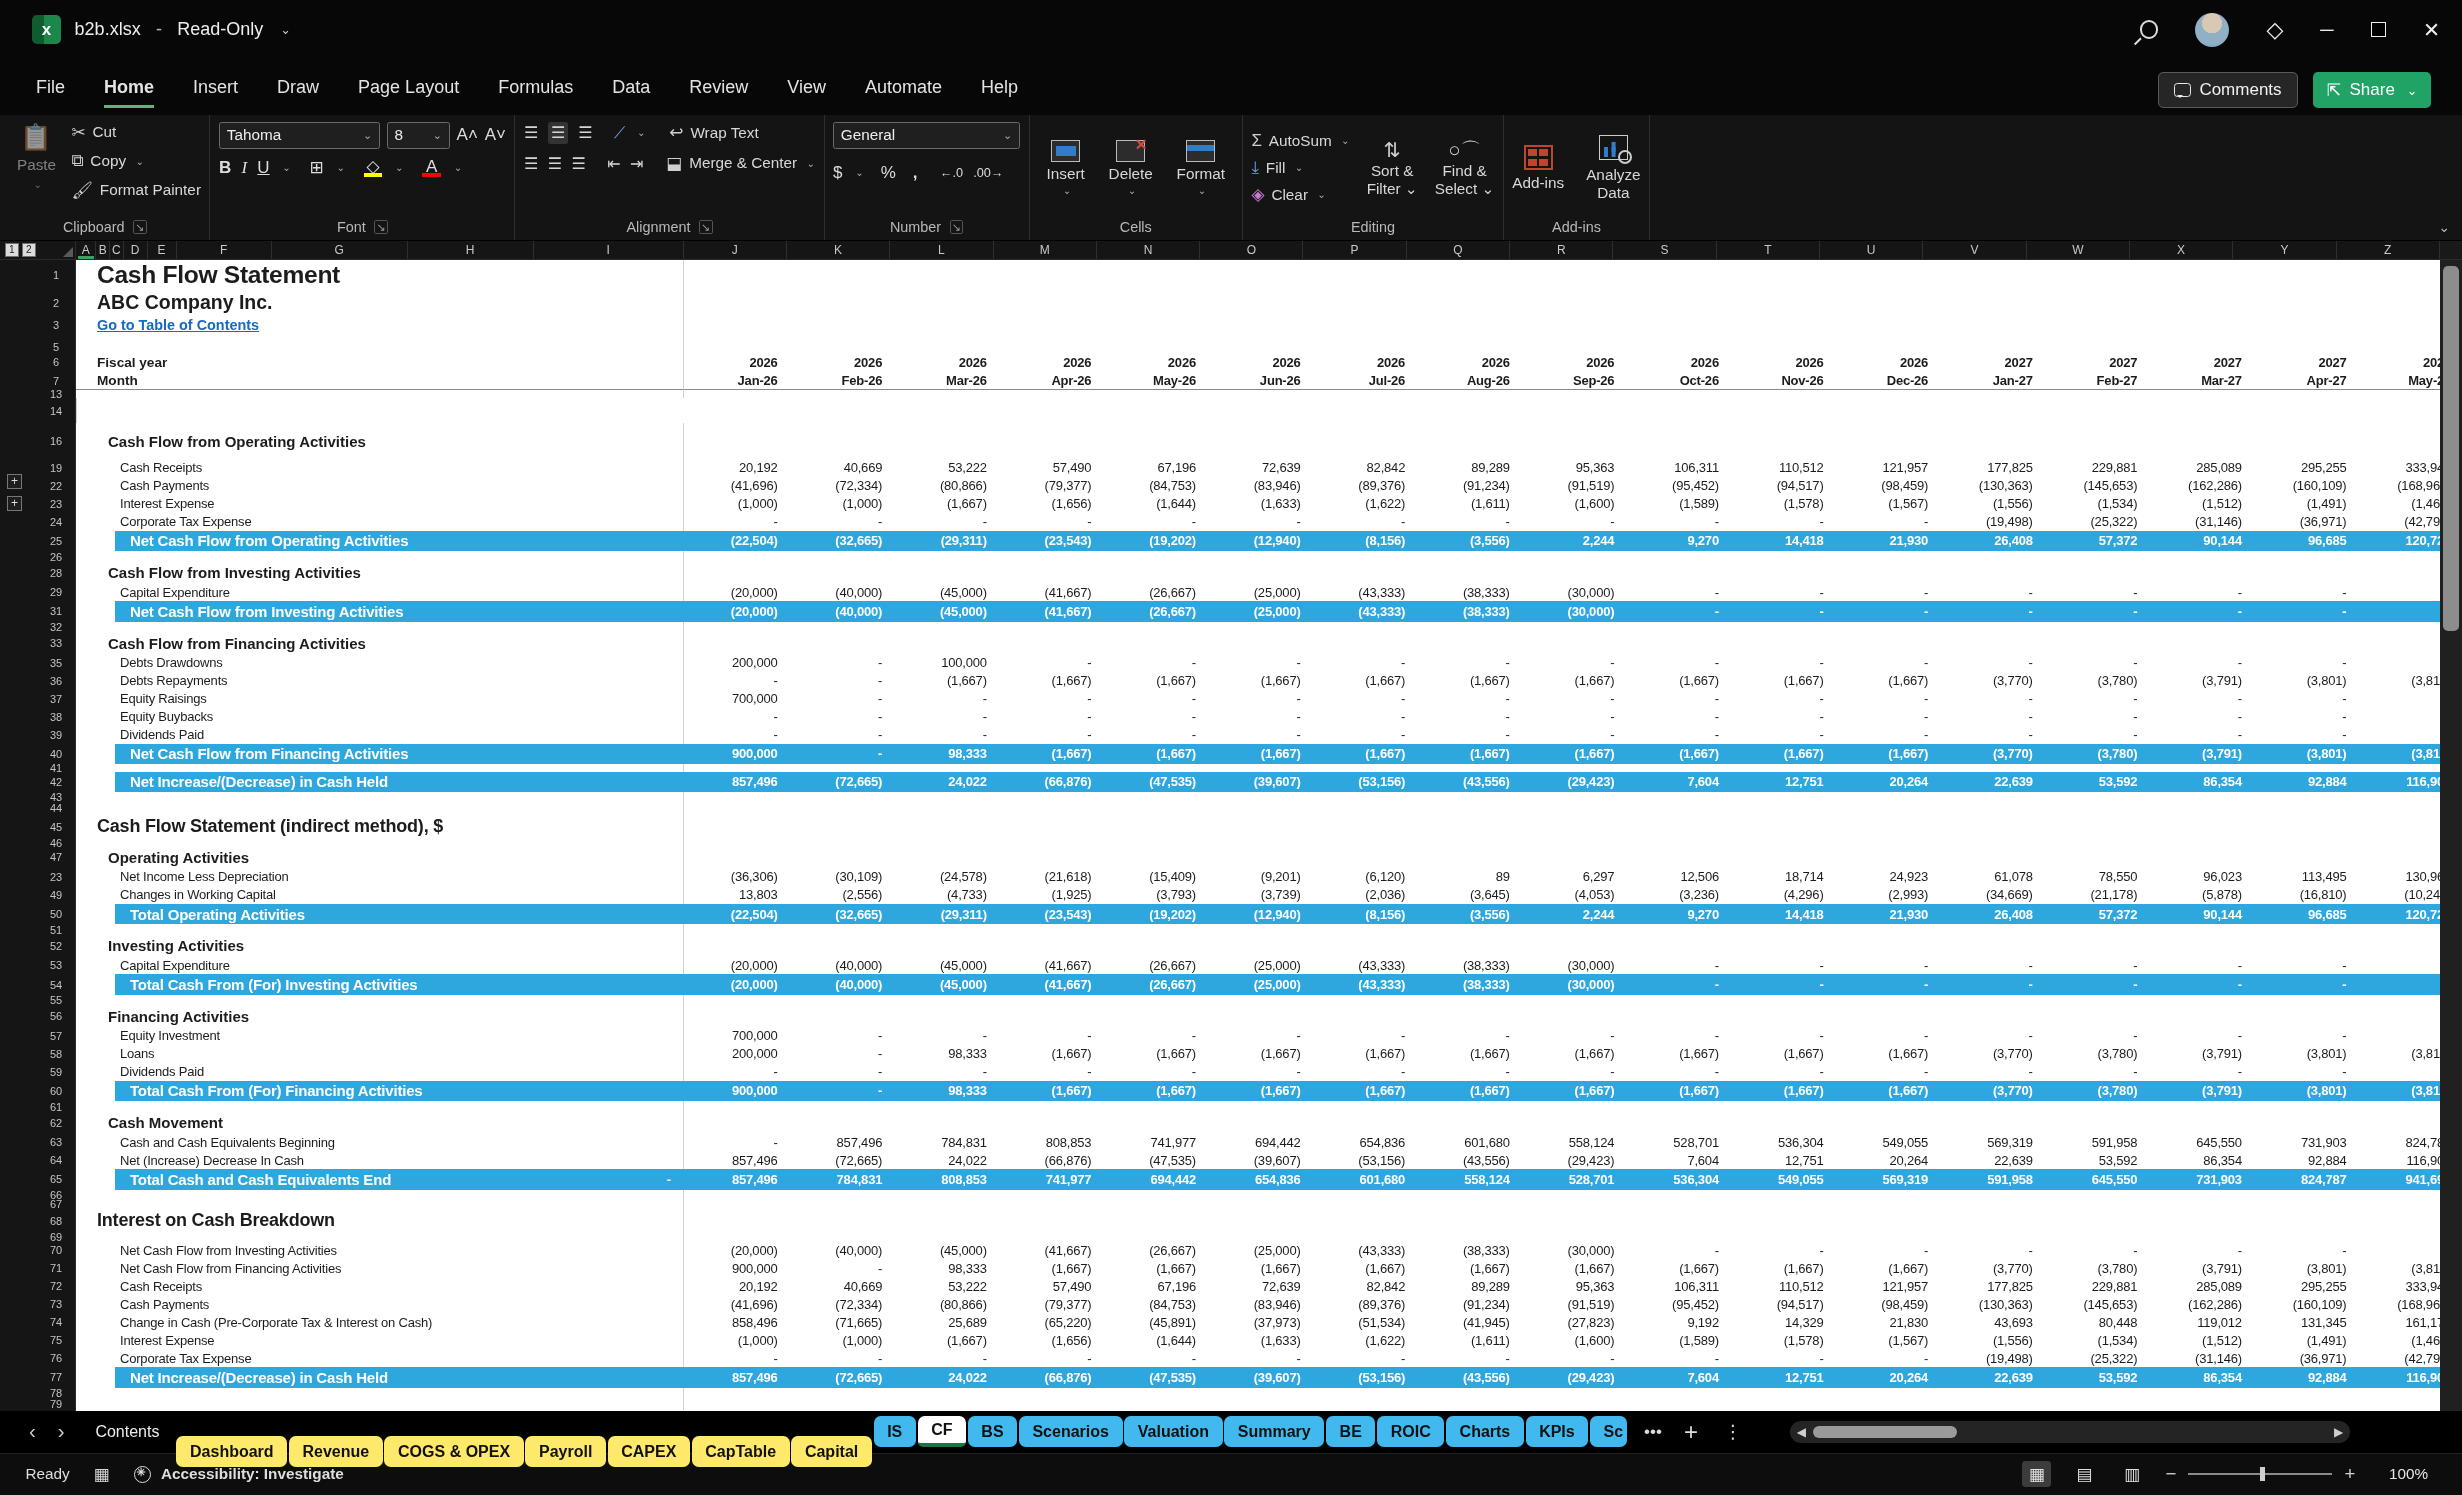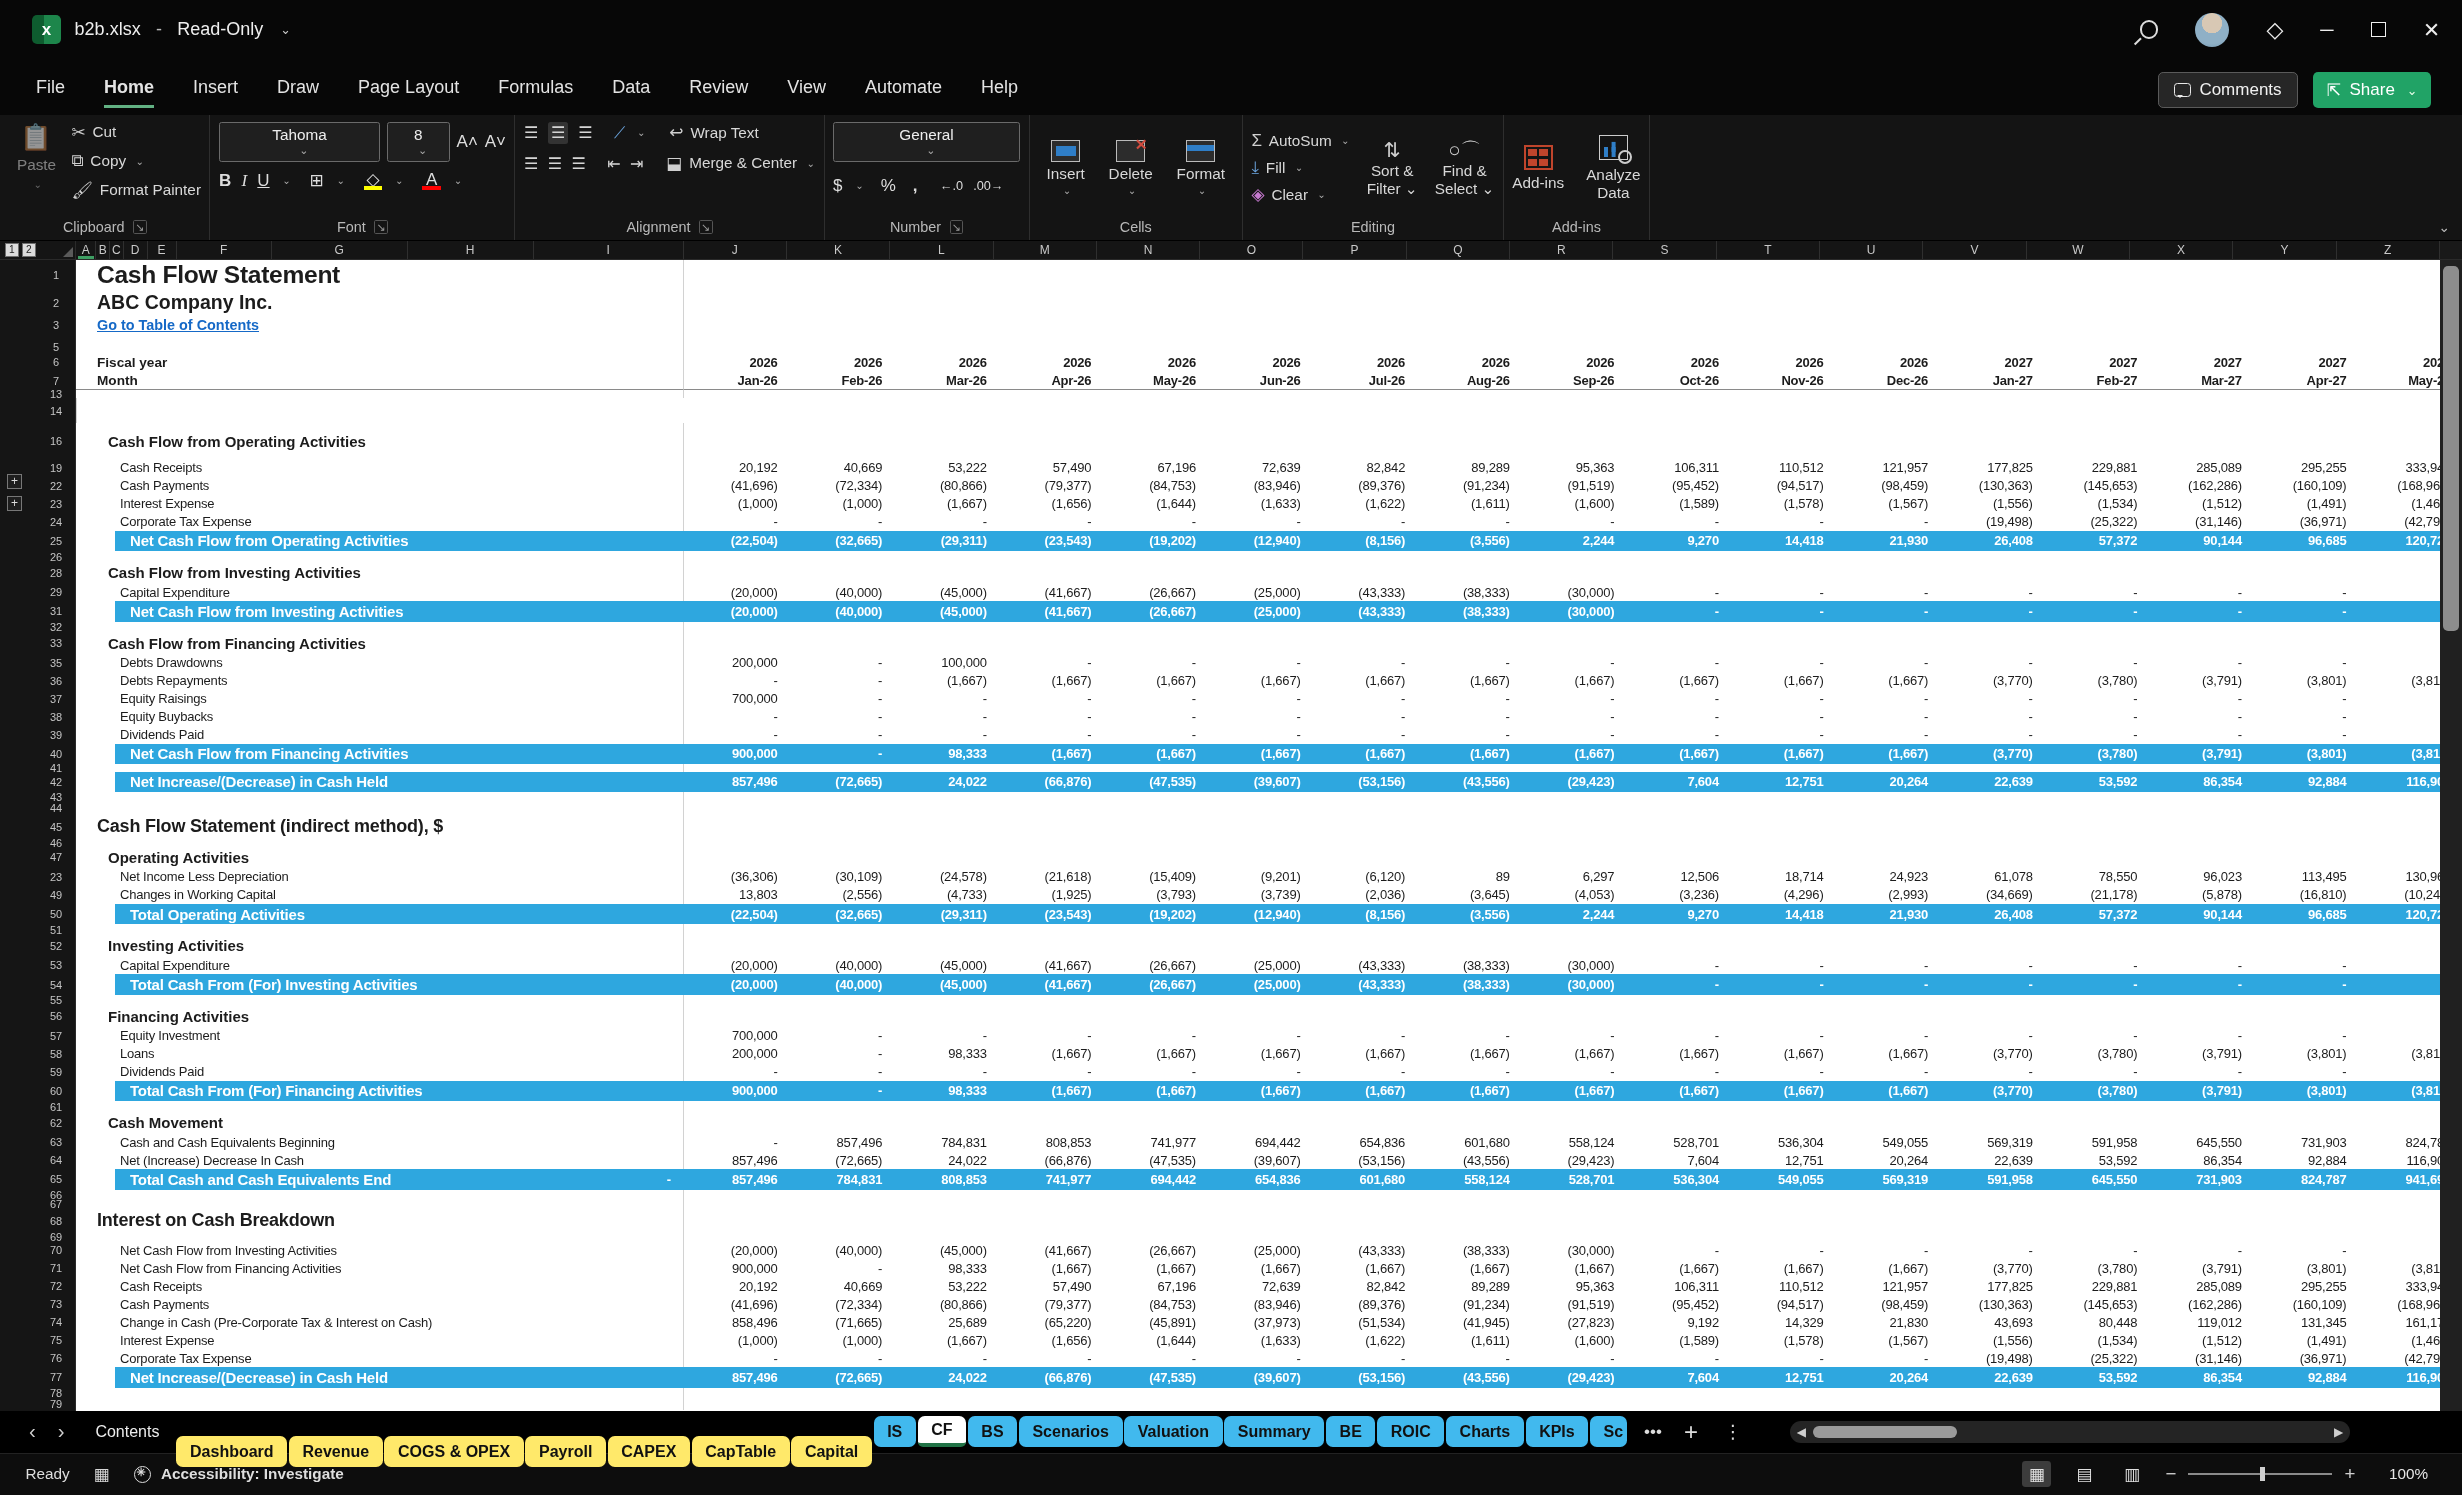--- a/index.html
+++ b/index.html
@@ -54,21 +54,21 @@
   .ribbon{height:126px;background:var(--ribbon);display:flex;border-bottom:0.8px solid #000;position:relative;}
   .rgroup{display:flex;flex-direction:column;border-right:0.8px solid var(--ribbon-line);padding:6.8px 8.5px 0 8.5px;position:relative;}
   .rgroup-body{flex:1;display:flex;align-items:flex-start;gap:6.8px;}
   .rgroup-label{height:25.5px;display:flex;align-items:center;justify-content:center;color:#b9b9b9;font-size:14.4px;gap:8.5px;}
   .launcher{font-size:11px;color:#9a9a9a;border:0.8px solid #555;border-radius:1.7px;width:13.6px;height:13.6px;display:inline-flex;align-items:center;justify-content:center;}
   .bigbtn{display:flex;flex-direction:column;align-items:center;justify-content:center;gap:5.1px;color:#d8d8d8;font-size:15.3px;padding:3.4px 8.5px;}
   .bigbtn .bicon{font-size:25.5px;line-height:1;}
   .stack2{display:flex;flex-direction:column;gap:8.5px;justify-content:center;}
   .smallbtn{display:flex;align-items:center;gap:6.8px;color:#d8d8d8;font-size:15.3px;}
   .sicon{font-size:17px;color:#cfcfcf;}
-  .combo{background:#1f1f1f;border:0.8px solid #6a6a6a;border-radius:2.5px;color:#eee;font-size:15.3px;display:flex;align-items:center;justify-content:space-between;padding:3.4px 6.8px;flex-direction:column;}
+  .combo{background:#1f1f1f;border:0.8px solid #6a6a6a;border-radius:2.5px;color:#eee;font-size:15.3px;display:flex;align-items:center;justify-content:space-between;padding:3.4px 6.8px;}
   .combo .cchev{font-size:11px;color:#aaa;margin-left:8.5px;}
   .fmtrow{display:flex;gap:10.2px;align-items:center;font-size:17px;color:#ddd;}
   .ubar{display:inline-block;width:18.7px;height:4.2px;margin-top:-2.5px;}
   .colbtn{display:flex;flex-direction:column;align-items:center;line-height:1;}
   .dd{font-size:10.2px;color:#aaa;margin-left:2.5px;}
   .algn{font-size:16px;letter-spacing:-0.8px;color:#d5d5d5;}
   .cellbtn{display:flex;flex-direction:column;align-items:center;gap:2.5px;color:#d8d8d8;font-size:15.3px;padding:1.7px 8.5px;}
   .cicon{width:29px;height:22px;border:1.7px solid #bbb;position:relative;background:linear-gradient(#2c2c2c,#2c2c2c);}
   .cicon.ins::after{content:"";position:absolute;inset:5.1px 3.4px;background:#2f7ec7;}
   .cicon.del::after{content:"✕";position:absolute;right:-3.4px;top:-5.1px;color:#d04b3e;font-size:15.3px;font-weight:700;}

